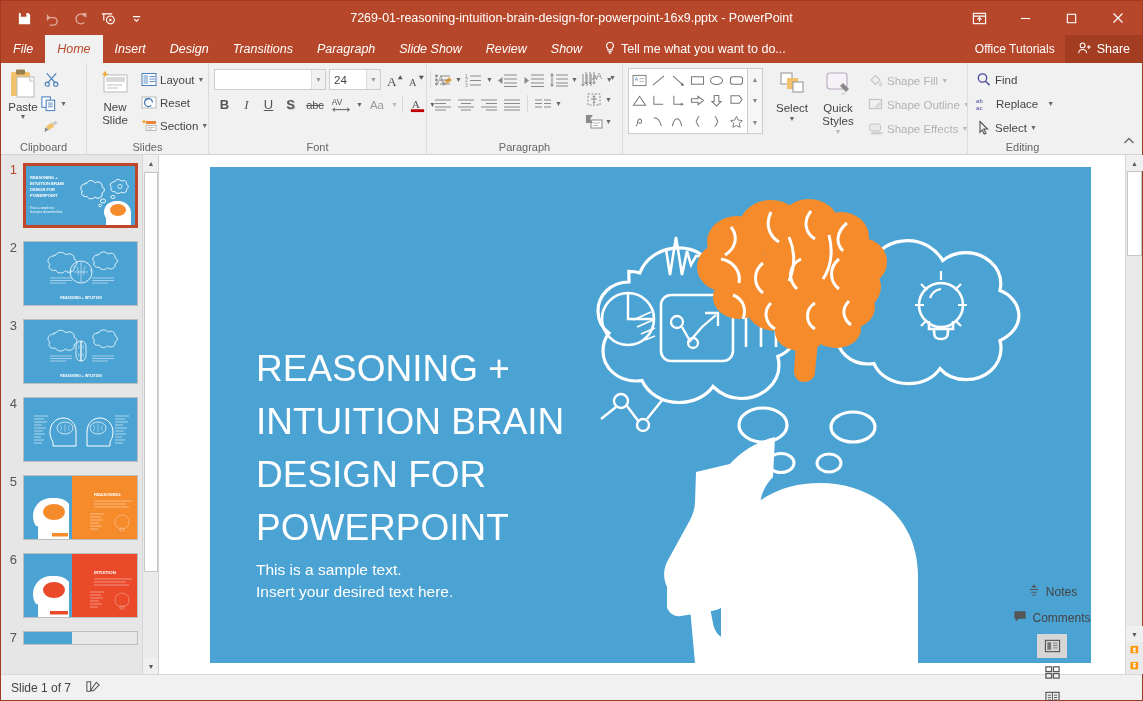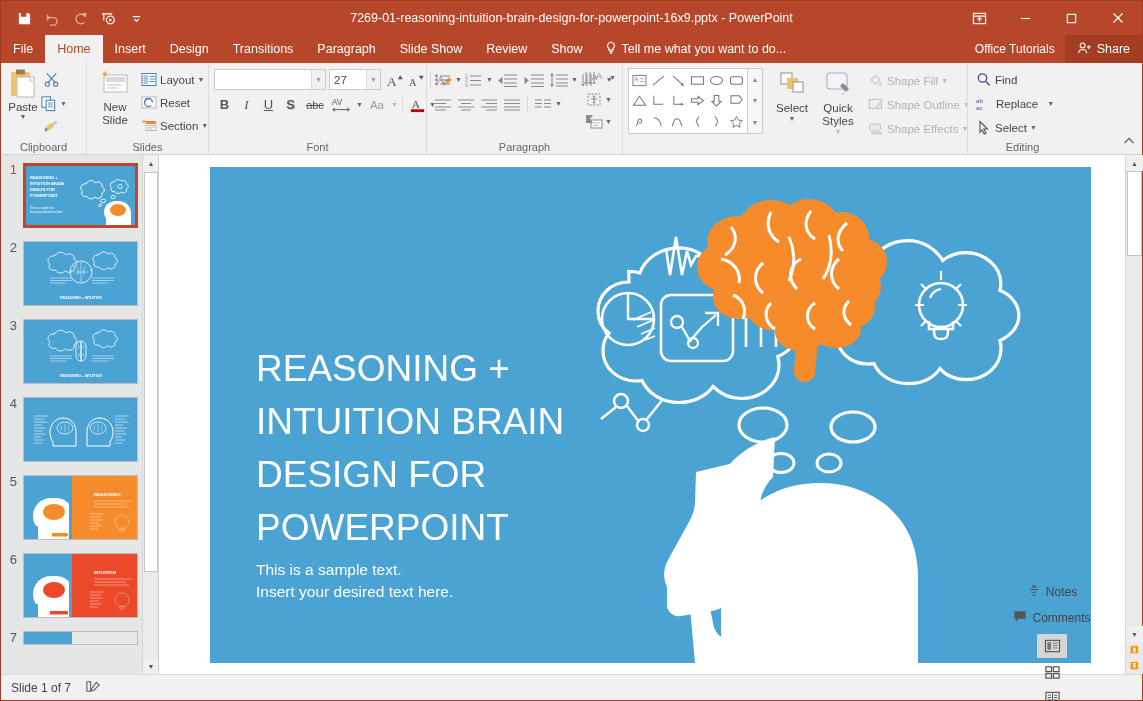--- a/index.html
+++ b/index.html
@@ -36,21 +36,21 @@
   }
   .winbtn.close { width: 48px; }
 
   
   .tabbar {
     height: 28px; background: #b7472a; display: flex; align-items: flex-end;
     position: relative;
   }
   .tab {
     height: 28px; padding: 0 12px; display: flex; align-items: center;
-    color: #fff; font-size: 12.5px; white-space: nowrap;
+    color: #fff; font-size: 12.5px; white-space: nowrap; font-style: italic;
   }
   .tab.file { background: #b7472a; }
   .tab.active { background: #f1f1f1; color: #b7472a; }
   .tellme {
     display: flex; align-items: center; gap: 5px; color: #fff; font-size: 12.5px;
     padding: 0 10px; height: 28px; font-style: normal;
   }
   .tb-right {
     position: absolute; right: 0; bottom: 0; height: 28px; display: flex; align-items: center;
   }
@@ -407,21 +407,21 @@
     </div>
 
     <div class="rgroup" style="width:218px">
       <div class="rg-body" style="flex-direction:column;padding-top:6px">
         <div style="display:flex;align-items:center">
           <div class="fontcombo fnt-name">
             <span class="val"></span>
             <span class="arrow">▼</span>
           </div>
           <div class="fontcombo fnt-size">
-            <span class="val">27</span>
+            <span class="val">24</span>
             <span class="arrow">▼</span>
           </div>
           <div class="fbtn" style="margin-left:4px">
             <svg width="19" height="18" viewBox="0 0 20 18">
                 <text x="1" y="15" font-family="Liberation Serif, serif" font-size="14" fill="#555">A</text>
                 <path fill="#555" d="M15 4l2.6 4.2h-5.2z"></path>
               </svg>
           </div>
           <div class="fbtn">
             <svg width="19" height="18" viewBox="0 0 20 18">

